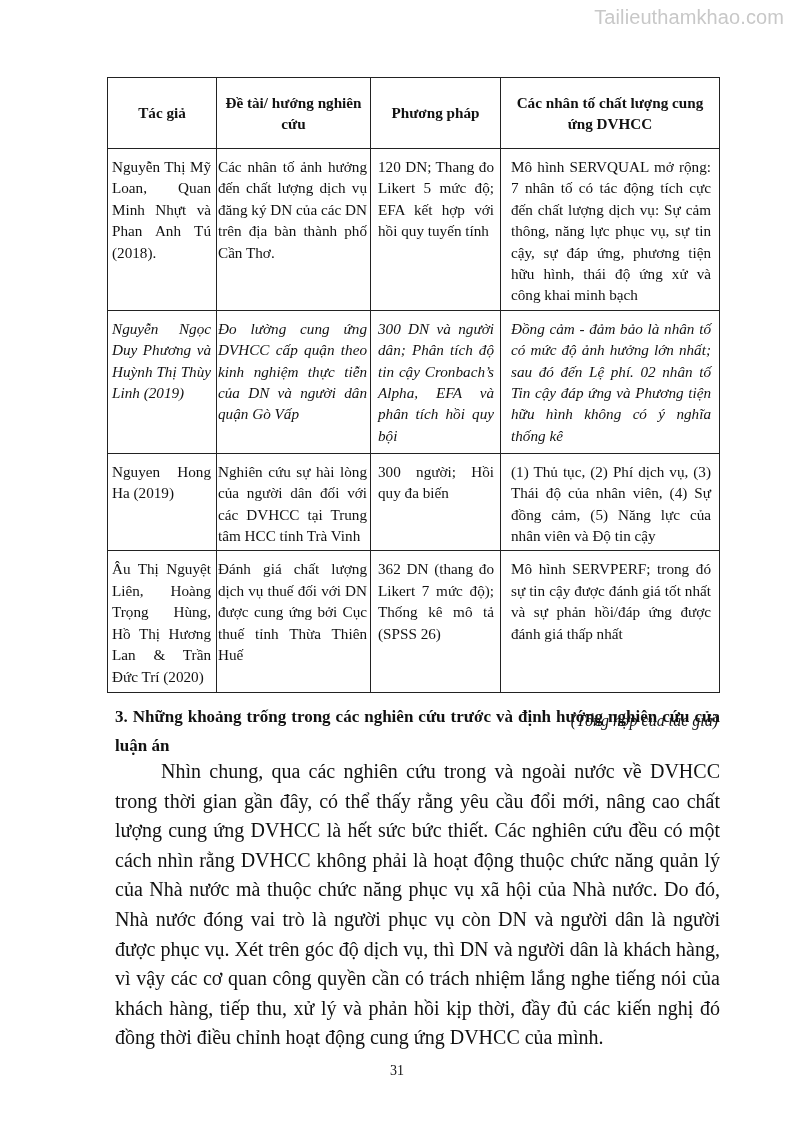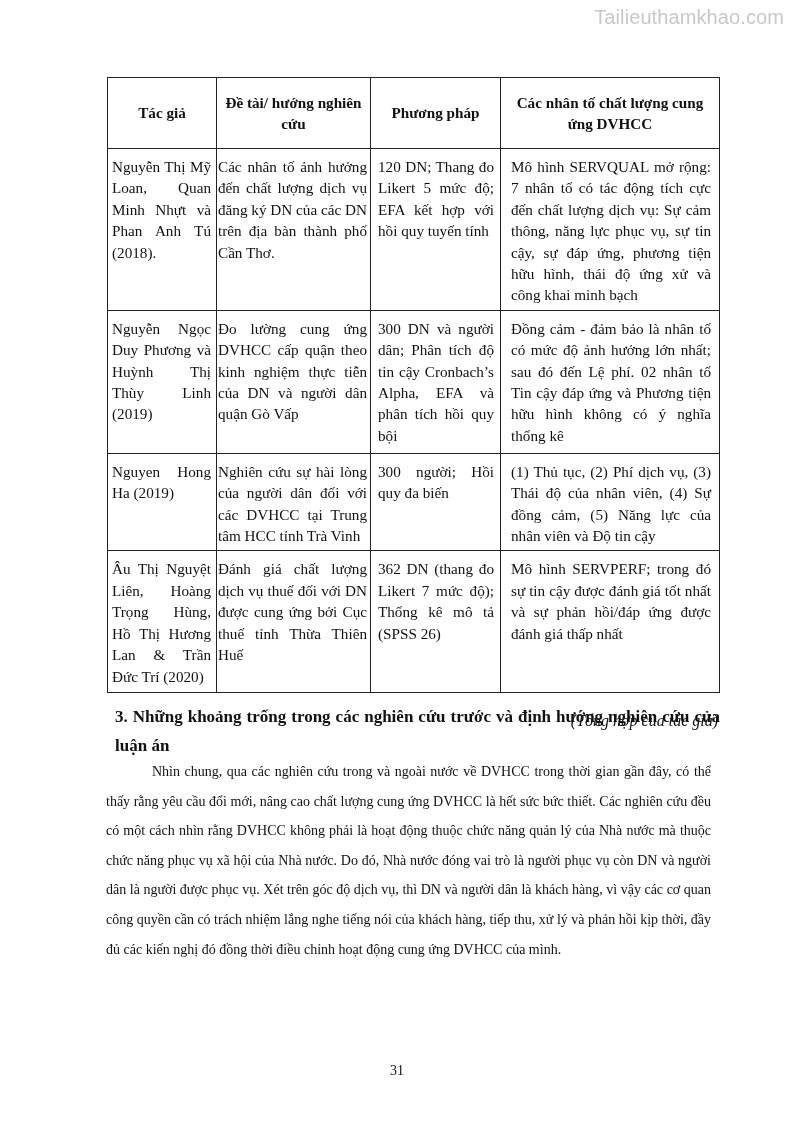--- a/index.html
+++ b/index.html
@@ -12,21 +12,21 @@
   table.lit th { font-weight:bold; text-align:center; vertical-align:middle; height:66px; padding:2px 6px; }
   table.lit td { text-align:justify; text-align-last:auto; }
   table.lit td.c1 { padding:7px 5px 4px 4px; }
   table.lit td.c2 { padding:7px 3px 4px 1px; }
   table.lit td.c3 { padding:7px 6px 4px 7px; }
   table.lit td.c4 { padding:7px 8px 4px 10px; }
   .col1 { width:109px; } .col2 { width:154px; } .col3 { width:130px; } .col4 { width:219px; }
   .source { position:absolute; top:712px; right:76px; font-style:italic; font-size:16px; }
   .section-heading { position:absolute; left:115px; top:702px; width:605px; font-weight:bold; font-size:17px;
                      line-height:29px; text-align:justify; }
-  .body-para { position:absolute; left:106px; top:757px; width:605px; font-size:14px; line-height:29.6px;
+  .body-para { position:absolute; left:115px; top:757px; width:605px; font-size:20px; line-height:29.6px;
                text-align:justify; text-indent:46px; }
   .page-number { position:absolute; top:1063px; left:0; width:794px; text-align:center; font-size:14px; }
 </style>
 </head>
 <body>
 
 <div class="watermark">Tailieuthamkhao.com</div>
 
 <table class="lit">
   <colgroup>
@@ -43,21 +43,21 @@
       <th>Các nhân tố chất lượng cung ứng DVHCC</th>
     </tr>
   </thead>
   <tbody>
     <tr style="height:158px;">
       <td class="c1">Nguyễn Thị Mỹ Loan, Quan Minh Nhựt và Phan Anh Tú (2018).</td>
       <td class="c2">Các nhân tố ảnh hưởng đến chất lượng dịch vụ đăng ký DN của các DN trên địa bàn thành phố Cần Thơ.</td>
       <td class="c3">120 DN; Thang đo Likert 5 mức độ; EFA kết hợp với hồi quy tuyến tính</td>
       <td class="c4">Mô hình SERVQUAL mở rộng: 7 nhân tố có tác động tích cực đến chất lượng dịch vụ: Sự cảm thông, năng lực phục vụ, sự tin cậy, sự đáp ứng, phương tiện hữu hình, thái độ ứng xử và công khai minh bạch</td>
     </tr>
-    <tr style="height:143px;">
+    <tr style="height:143px;font-style:italic;">
       <td class="c1">Nguyễn Ngọc Duy Phương và Huỳnh Thị Thùy Linh (2019)</td>
       <td class="c2">Đo lường cung ứng DVHCC cấp quận theo kinh nghiệm thực tiễn của DN và người dân quận Gò Vấp</td>
       <td class="c3">300 DN và người dân; Phân tích độ tin cậy Cronbach’s Alpha, EFA và phân tích hồi quy bội</td>
       <td class="c4">Đồng cảm - đảm bảo là nhân tố có mức độ ảnh hưởng lớn nhất; sau đó đến Lệ phí. 02 nhân tố Tin cậy đáp ứng và Phương tiện hữu hình không có ý nghĩa thống kê</td>
     </tr>
     <tr style="height:79px;margin-top:16px;">
       <td class="c1">Nguyen Hong Ha (2019)</td>
       <td class="c2">Nghiên cứu sự hài lòng của người dân đối với các DVHCC tại Trung tâm HCC tỉnh Trà Vinh</td>
       <td class="c3">300 người; Hồi quy đa biến</td>
       <td class="c4">(1) Thủ tục, (2) Phí dịch vụ, (3) Thái độ của nhân viên, (4) Sự đồng cảm, (5) Năng lực của nhân viên và Độ tin cậy</td>

